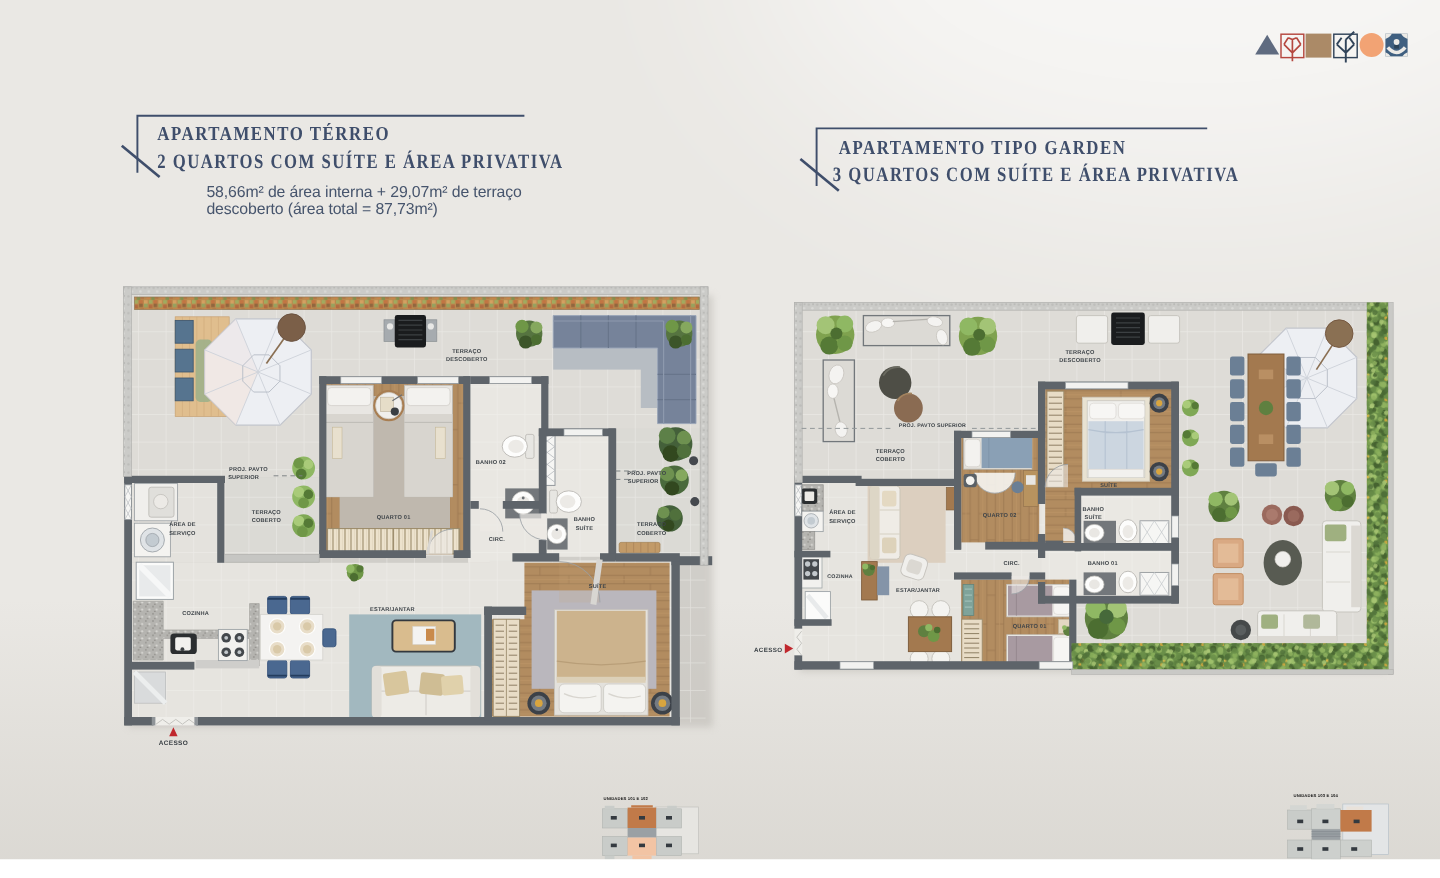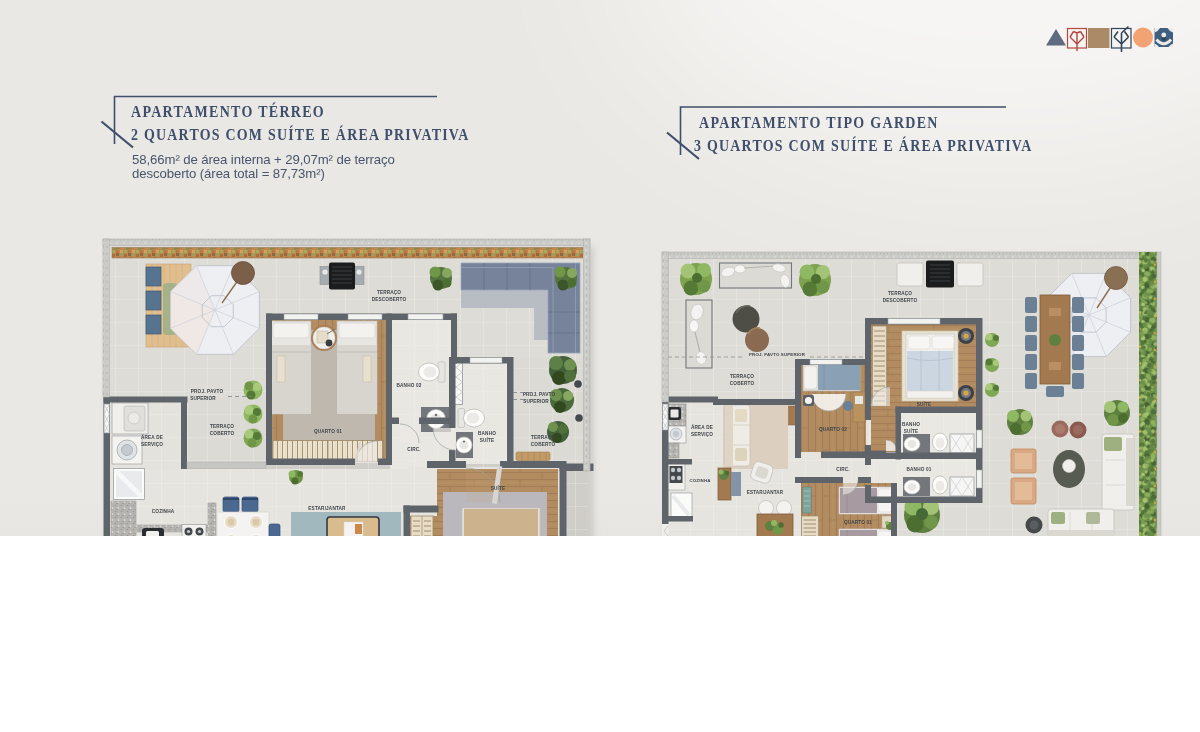--- a/index.html
+++ b/index.html
@@ -1,24 +1,24 @@
 <!DOCTYPE html>
 <html><head>
 <meta charset="utf-8">
 <style>
   html,body{margin:0;padding:0;}
   body{width:1200px;height:732px;overflow:hidden;font-family:"Liberation Sans",sans-serif;}
-  .page{position:absolute;left:0;top:0;width:1200px;height:536px;background:#eae8e4;overflow:hidden;}
+  .page{position:absolute;left:0;top:0;width:1200px;height:716px;background:#eae8e4;overflow:hidden;}
   .glow{position:absolute;left:620px;top:-260px;width:760px;height:420px;border-radius:50%;
     background:rgba(255,255,255,0.6);filter:blur(90px);}
   .shade{position:absolute;left:0;top:500px;width:1200px;height:232px;
     background:linear-gradient(180deg,rgba(186,182,174,0) 0%,rgba(184,180,171,0.18) 55%,rgba(182,178,169,0.3) 100%);}
   .titleblock{position:absolute;color:#3f4e6b;}
   .t1{font-family:"Liberation Serif",serif;font-weight:bold;letter-spacing:1.5px;color:#3f4e6b;}
-  .sub{font-family:"Liberation Sans",sans-serif;color:#47556d;}
+  .sub{font-family:"Liberation Sans",sans-serif;color:#47556d;margin-left:40px;}
   svg{position:absolute;overflow:visible;}
 </style>
 </head>
 <body>
 <div class="page">
 
 <div class="glow"></div>
 
 <div class="shade"></div>
 

